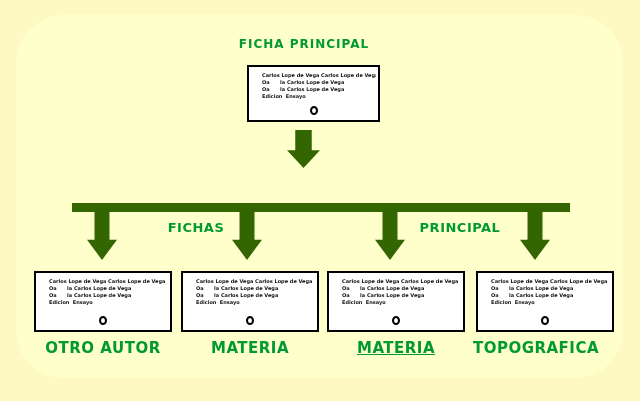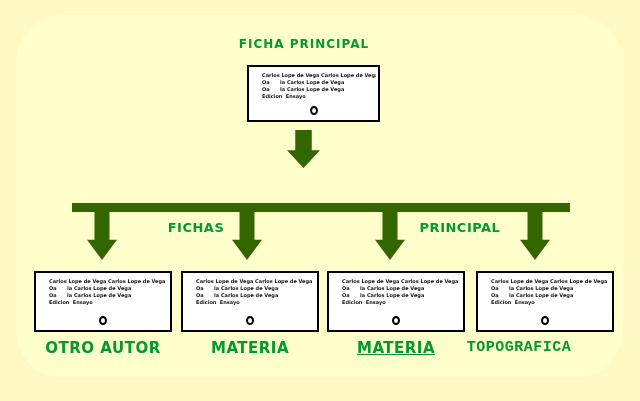--- a/index.html
+++ b/index.html
@@ -23,21 +23,21 @@
     font-weight:bold;
     text-align:center;
     letter-spacing:0.5px;
     white-space:nowrap;
   }
   .title{top:37px;left:174px;width:260px;font-size:12px;letter-spacing:1px;}
   .autor{top:180px;left:241px;width:120px;font-size:13px;letter-spacing:1px;}
   .fichas{top:220px;left:136px;width:120px;font-size:13px;}
   .duplicadas{top:220px;left:400px;width:120px;font-size:13px;}
   .card-label{top:339px;width:160px;font-size:15px;letter-spacing:0.5px;}
-  .lbl0{left:23px;}  .lbl1{left:170px;}  .lbl2{left:316px;text-decoration:underline;}  .lbl3{left:439px;font-family:Liberation Mono, monospace;}
+  .lbl0{left:23px;}  .lbl1{left:170px;}  .lbl2{left:316px;text-decoration:underline;}  .lbl3{left:456px;}
 
   .card{
     position:absolute;
     background:#ffffff;
     border:2px solid #000000;
     box-sizing:border-box;
   }
   .card-main{left:247px;top:65px;width:133px;height:57px;}
   .card-b{top:271px;width:138px;height:61px;}
   .cb0{left:34px;} .cb1{left:181px;} .cb2{left:327px;} .cb3{left:476px;}

